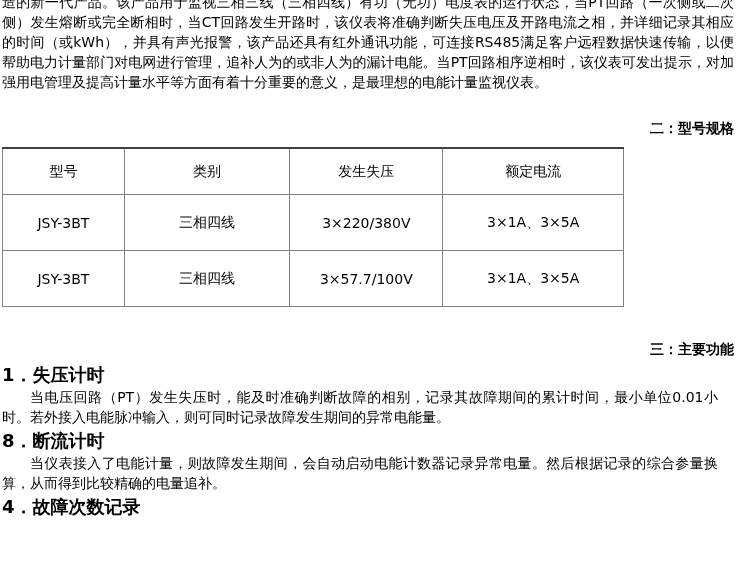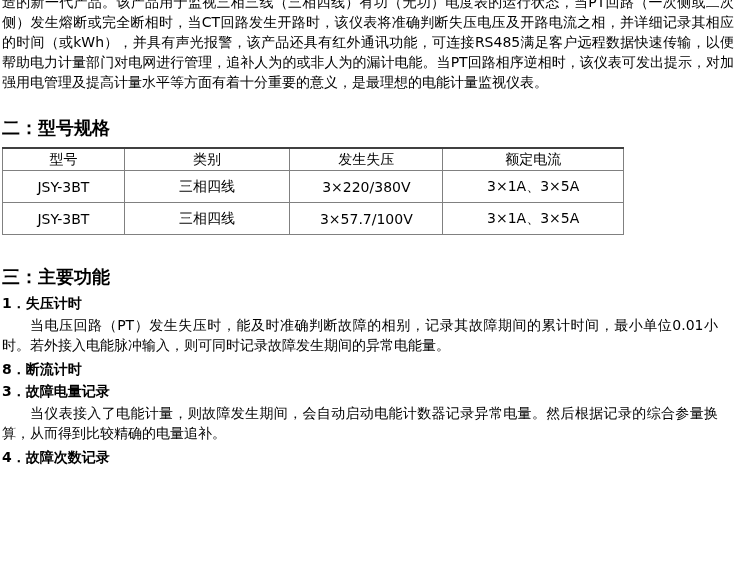--- a/index.html
+++ b/index.html
@@ -11,41 +11,42 @@
   .page { padding: 0 2px; }
 
   
   .intro {
     margin: -8px 0 0 0;
     font-size: 14px; line-height: 20px;
     text-align: justify;
   }
 
   h2.sec {
-    font-size: 18px; line-height: 20px; font-weight: bold;
+    font-size: 14px; line-height: 20px; font-weight: bold;
     margin: 26px 0 9px 0;
+    text-align: right;
   }
   h2.sec-funcs { margin-top: 32px; margin-bottom: 8px; }
 
   table.spec {
     border-collapse: collapse;
     width: 622px;
     border: 1px solid #404040;
     border-top: 2px solid #404040;
   }
   table.spec th, table.spec td {
     border: 1px solid #808080;
     text-align: center; vertical-align: middle;
-    font-weight: normal; font-size: 14px; padding: 0;
+    font-weight: normal; font-size: 14px; padding: 12px;
   }
   table.spec thead th { height: 21px; }
   table.spec tbody td { height: 31px; }
 
   h3.fn-title {
-    font-size: 14px; line-height: 16px; font-weight: bold;
+    font-size: 18px; line-height: 16px; font-weight: bold;
     margin: 6px 0 4px 0;
   }
   p.fn-body {
     font-size: 14px; line-height: 20px;
     margin: 0 16px 2px 0;
     text-indent: 2em;
     text-align: justify;
   }
 </style>
 </head>
@@ -93,21 +94,20 @@
   <div>
     <h3 class="fn-title">1．失压计时</h3>
     <p class="fn-body">当电压回路（PT）发生失压时，能及时准确判断故障的相别，记录其故障期间的累计时间，最小单位0.01小时。若外接入电能脉冲输入，则可同时记录故障发生期间的异常电能量。</p>
   </div>
 
   <div>
     <h3 class="fn-title">8．断流计时</h3>
   </div>
 
   <div>
-    <h3 class="fn-title">3．故障电量记录</h3>
     <p class="fn-body">当仪表接入了电能计量，则故障发生期间，会自动启动电能计数器记录异常电量。然后根据记录的综合参量换算，从而得到比较精确的电量追补。</p>
   </div>
 
   <div>
     <h3 class="fn-title">4．故障次数记录</h3>
   </div>
 
 </div>
 
 </body></html>

